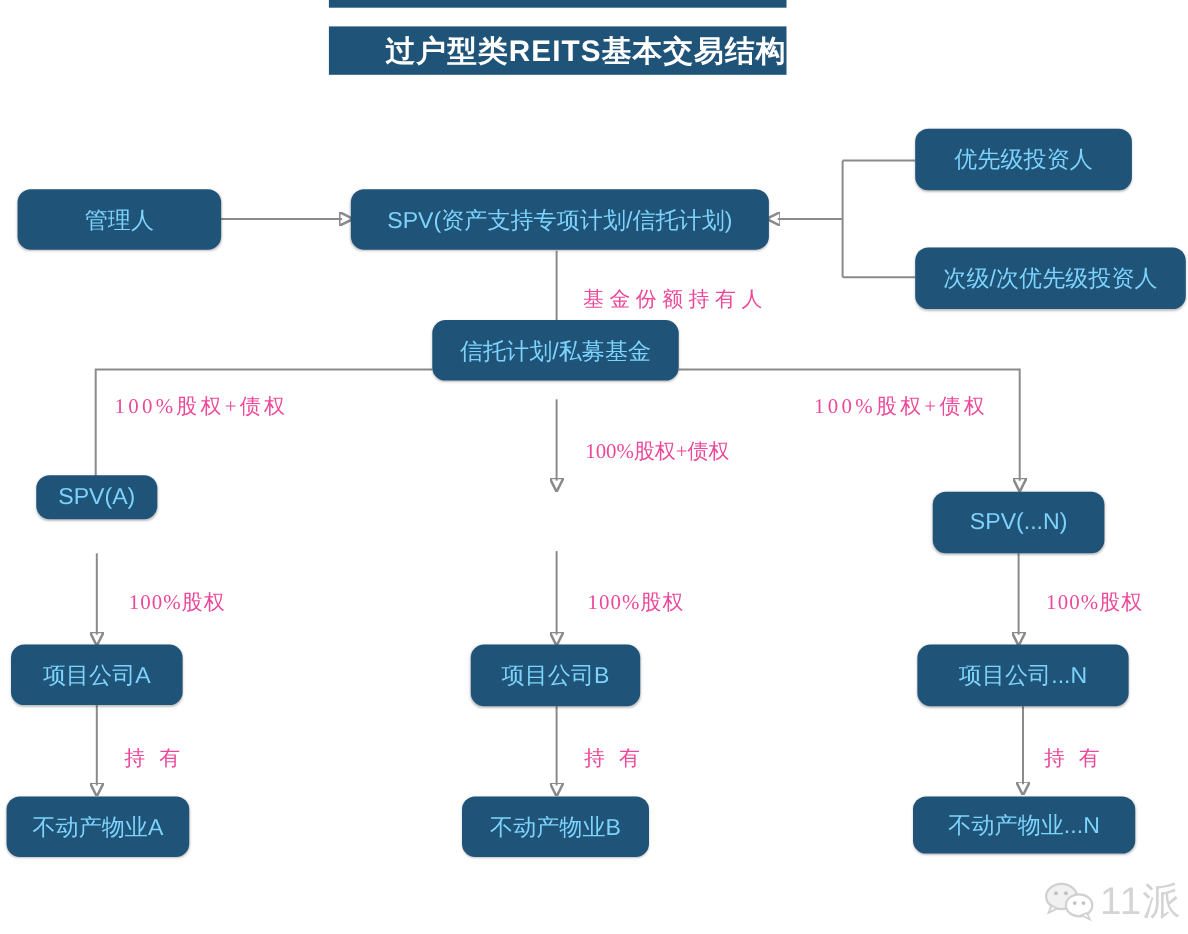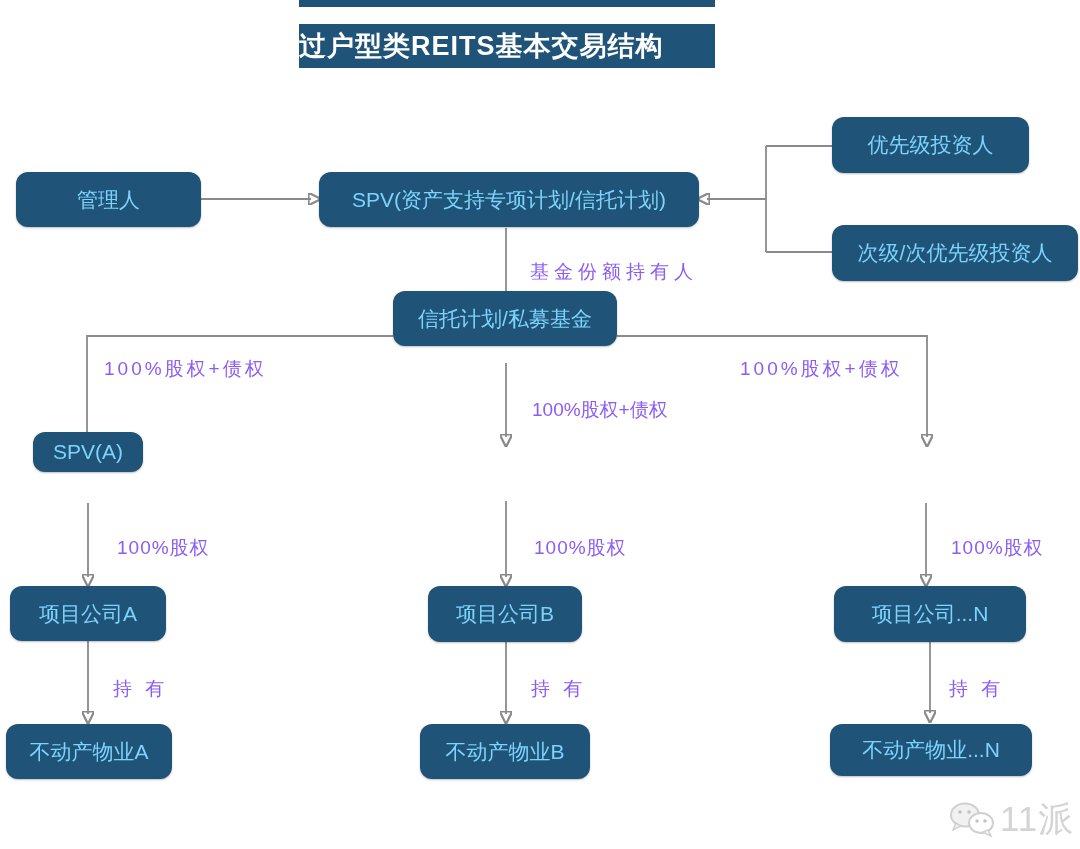--- a/index.html
+++ b/index.html
@@ -13,21 +13,21 @@
   }
   .top-strip {
     position: absolute;
     left: 299px; top: 0; width: 416px; height: 7px;
     background: #1F5378;
   }
   .title-box {
     position: absolute;
     left: 299px; top: 24px; width: 416px; height: 44px;
     background: #1F5378;
-    display: flex; align-items: center; justify-content: flex-start;
+    display: flex; align-items: center; justify-content: flex-end;
   }
   .title-box span {
     color: #ffffff;
     font-size: 27px;
     font-weight: bold;
     letter-spacing: 1px;
     white-space: nowrap;
   }
   .connectors {
     position: absolute; left: 0; top: 0; z-index: 0;
@@ -45,24 +45,25 @@
     z-index: 1;
     box-shadow: 0 1px 2px rgba(0,0,0,0.25);
   }
   .node span {
     color: #7dd3fc;
     font-size: 21px;
     white-space: nowrap;
   }
   .edge-label {
     position: absolute;
-    color: #8b5cf6;
+    color: #ec4899;
     font-size: 19px;
     white-space: nowrap;
     z-index: 1;
+    font-family: Liberation Serif, serif;
   }
   .ls3 { letter-spacing: 3px; }
   .ls5 { letter-spacing: 5px; }
   .ls1 { letter-spacing: 1px; }
   .ls4 { letter-spacing: 4px; }
   .watermark {
     position: absolute;
     left: 948px; top: 796px;
     display: flex; align-items: center;
     z-index: 1;
@@ -126,20 +127,23 @@
 
   <div class="node" style="left:393px;top:291px;width:224px;height:55px">
     <span>信托计划/私募基金</span>
   </div>
 
   <div class="node" style="left:33px;top:432px;width:110px;height:40px">
     <span>SPV(A)</span>
   </div>
 
 
+  <div class="node" style="left:848px;top:447px;width:156px;height:56px">
+    <span>SPV(...N)</span>
+  </div>
 
   <div class="node" style="left:10px;top:586px;width:156px;height:55px">
     <span>项目公司A</span>
   </div>
 
   <div class="node" style="left:428px;top:586px;width:154px;height:56px">
     <span>项目公司B</span>
   </div>
 
   <div class="node" style="left:834px;top:586px;width:192px;height:56px">

